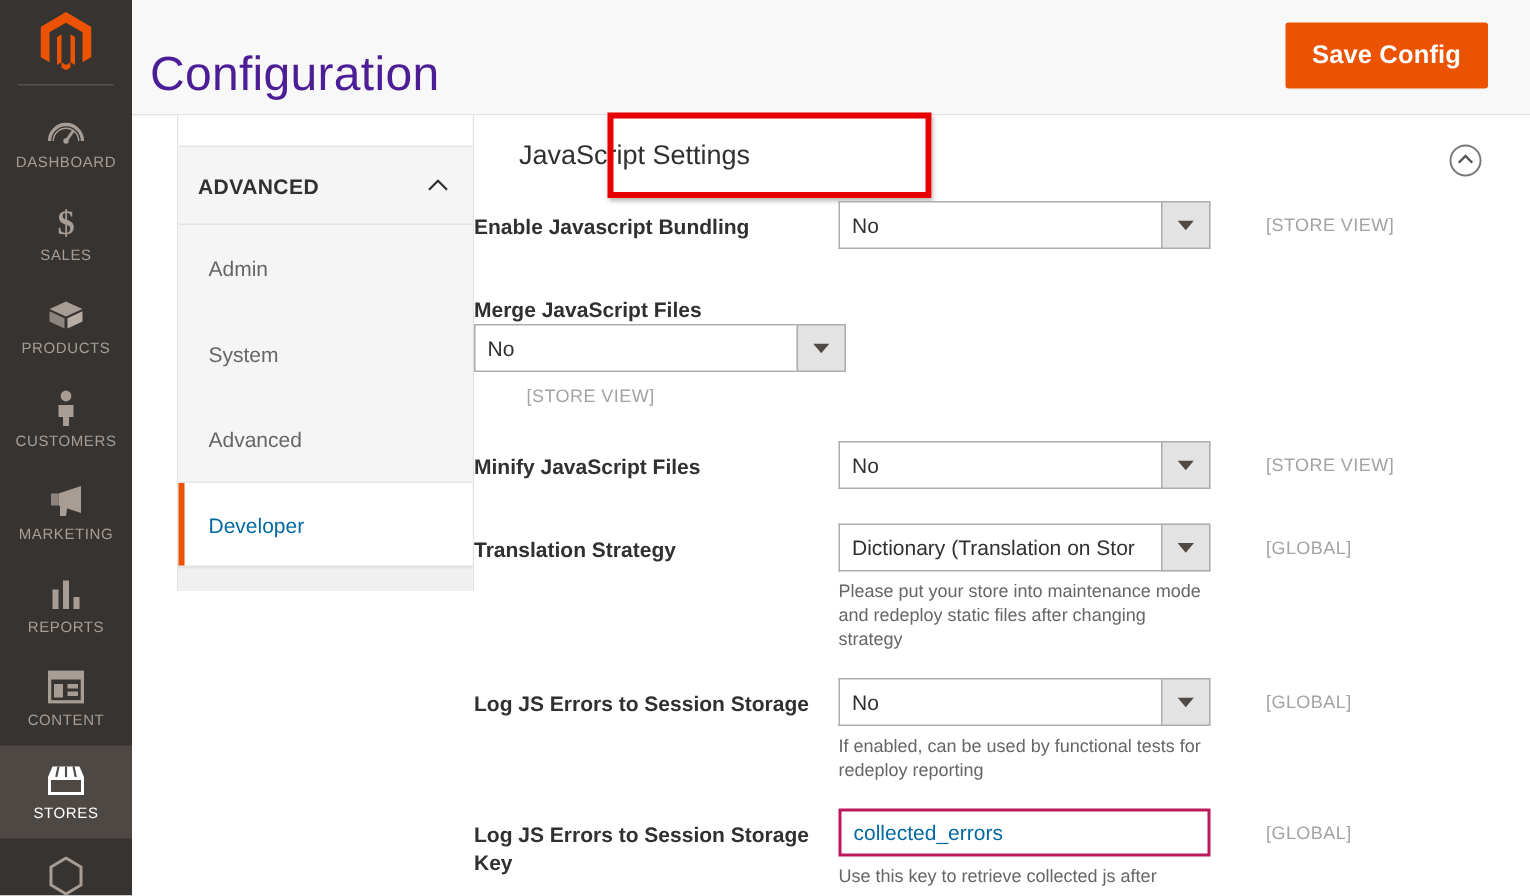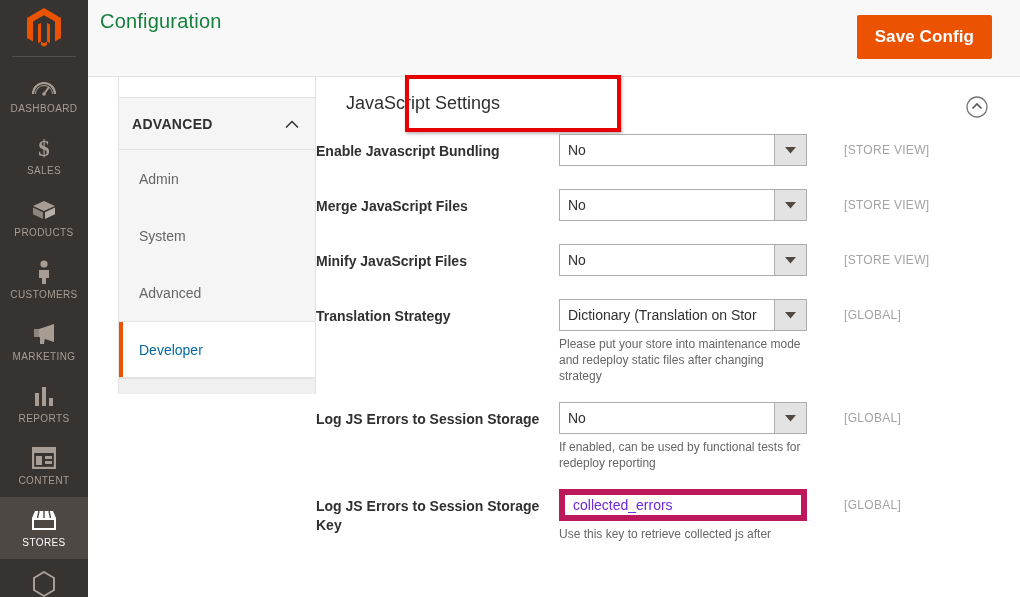--- a/index.html
+++ b/index.html
@@ -51,22 +51,22 @@
   .nav-item.active .nav-label { color: #ffffff; }
 
   
   #page-header {
     position: absolute; left: 88px; top: 0;
     width: 932px; height: 77px;
     background: #f8f8f8;
     border-bottom: 1px solid #e3e3e3;
   }
   #page-title {
-    position: absolute; left: 12px; top: 10px;
-    font-size: 20px; font-weight: 400; color: #15803d;
+    position: absolute; left: 12px; top: 31px;
+    font-size: 32px; font-weight: 400; color: #4c1d95;
     letter-spacing: .2px;
   }
   #save-config-button {
     position: absolute; right: 28px; top: 15px;
     background: #eb5202;
     color: #ffffff;
     border: 1px solid #eb5202;
     border-radius: 2px;
     font-family: "Liberation Sans", sans-serif;
     font-size: 17px; font-weight: bold;
@@ -202,25 +202,25 @@
   }
   .select-wrap .sel-arrow {
     width: 33px;
     border: 1px solid #adadad;
     background: #e3e3e3;
     display: flex; align-items: center; justify-content: center;
     cursor: pointer;
   }
   .text-input {
     width: 248px; height: 32px;
-    border: 6px solid #be185d;
+    border: 2px solid #be185d;
     background: #ffffff;
     font-family: "Liberation Sans", sans-serif;
     font-size: 14px;
-    color: #6d28d9;
+    color: #0369a1;
     padding: 0 8px;
     outline: none;
   }
   .field-note {
     font-size: 12px;
     color: #666666;
     line-height: 16px;
     margin-top: 5px;
     width: 246px;
   }
@@ -406,21 +406,21 @@
             <div class="sel-arrow">
               <svg width="11" height="7" viewBox="0 0 11 7">
                   <polygon points="0,0 11,0 5.5,6.5" fill="#514943"></polygon>
                 </svg>
             </div>
           </div>
         </div>
         <div class="field-scope">[STORE VIEW]</div>
       </div>
 
-      <div class="field-row" style="margin-bottom:23px;">
+      <div class="field-row" style="margin-bottom:23px;flex-direction:column;">
         <div class="field-label">Merge JavaScript Files</div>
         <div class="field-ctrl">
           <div class="select-wrap">
             <div class="sel-text">No</div>
             <div class="sel-arrow">
               <svg width="11" height="7" viewBox="0 0 11 7">
                   <polygon points="0,0 11,0 5.5,6.5" fill="#514943"></polygon>
                 </svg>
             </div>
           </div>

